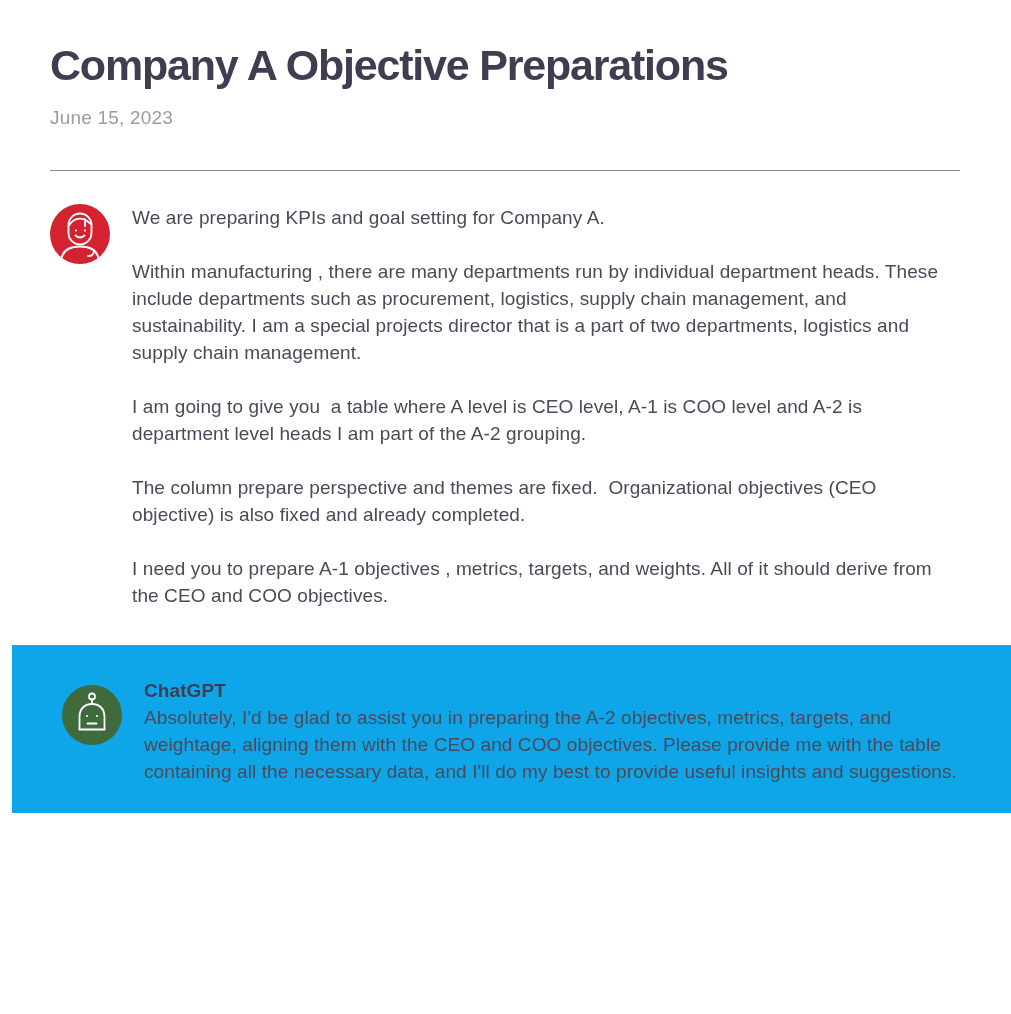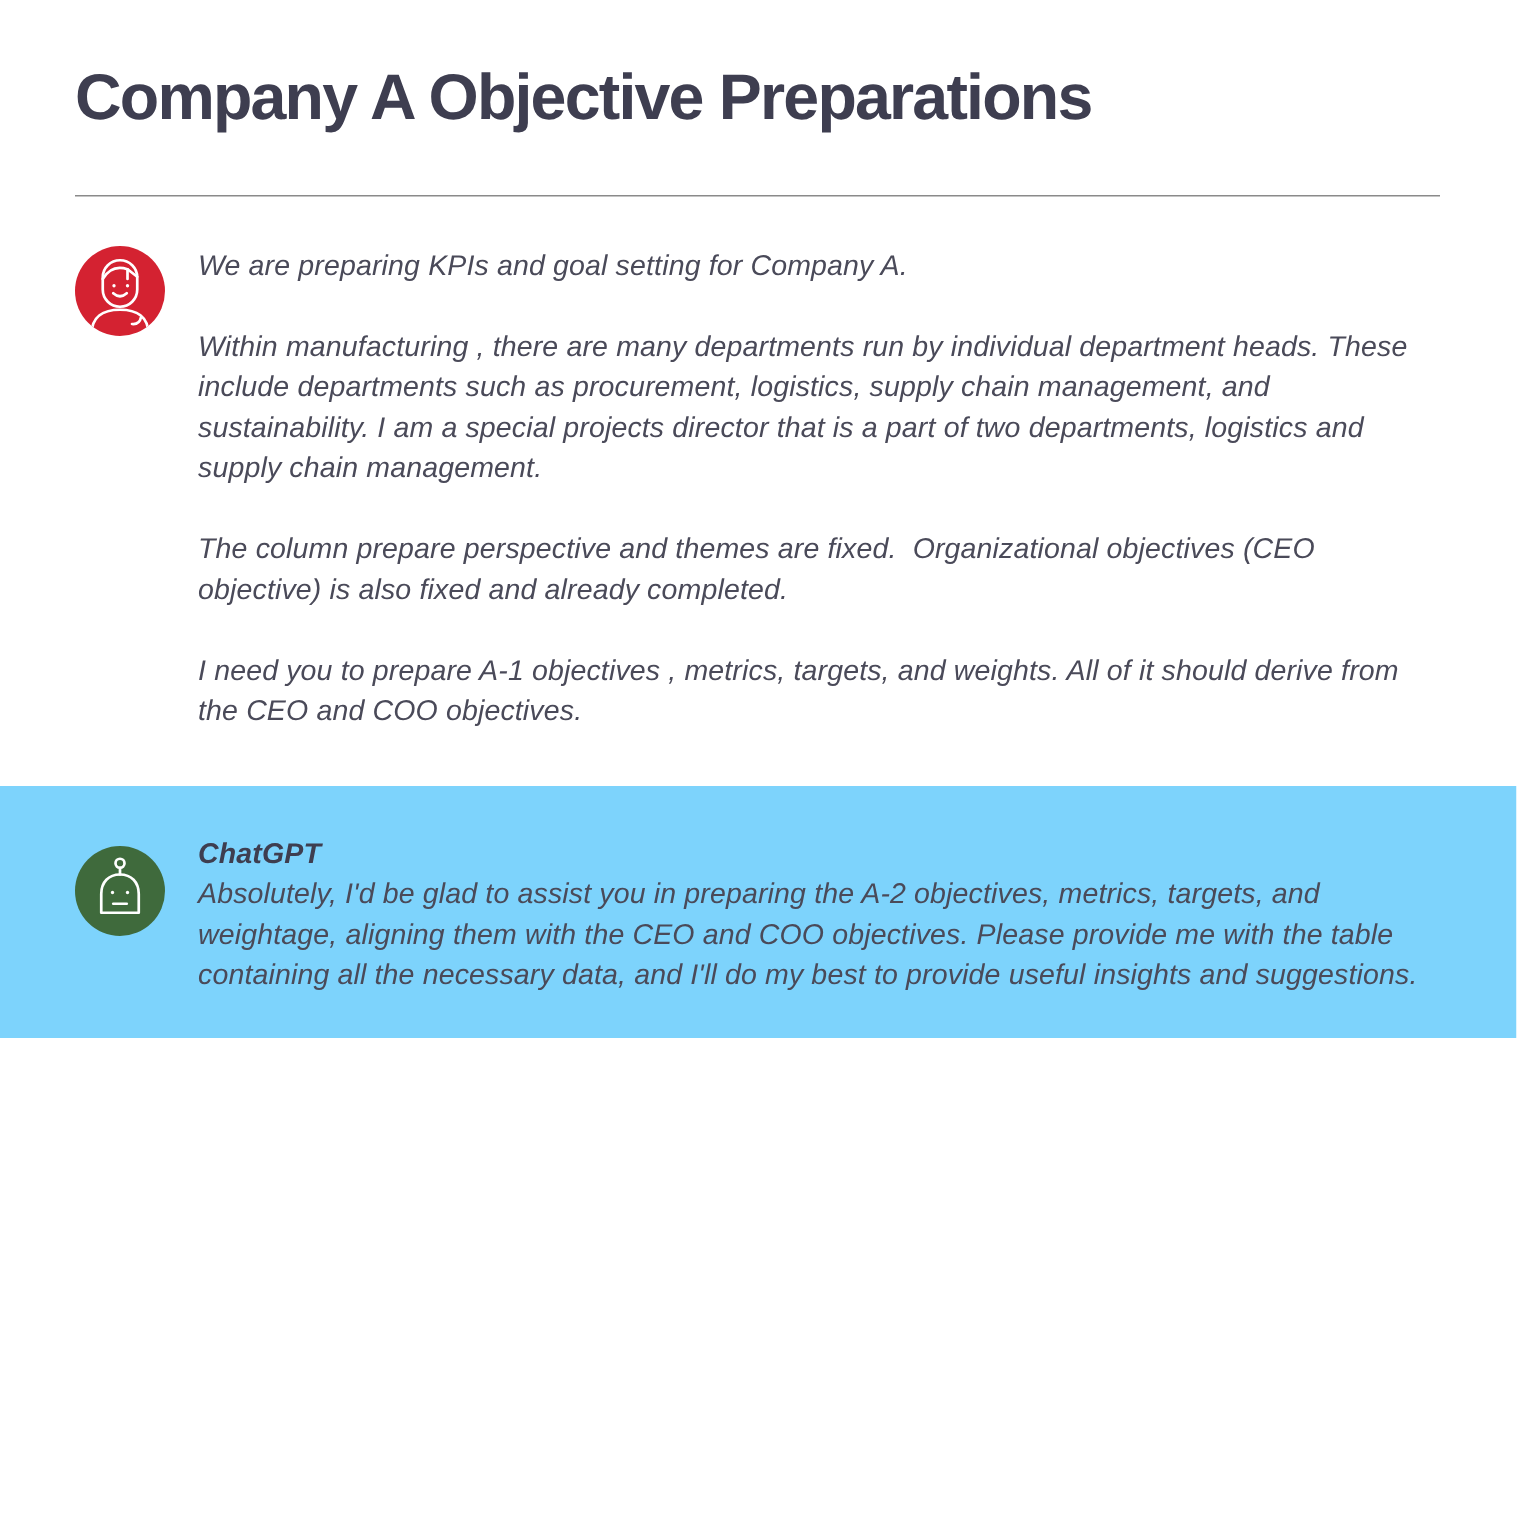--- a/index.html
+++ b/index.html
@@ -51,69 +51,71 @@
   }
   .avatar svg { display: block; width: 60px; height: 60px; }
   .avatar-user { background: #d42231; }
   .avatar-assistant { background: #3f6a3c; margin-top: 8px; }
   .message-body {
     flex: 1 1 auto;
     color: #4a4a59;
     font-size: 19px;
     line-height: 27px;
     letter-spacing: 0.1px;
-    font-style: italic;
   }
   .message-body p {
     white-space: pre-wrap;
     margin-bottom: 27px;
   }
   .message-body p:last-child { margin-bottom: 0; }
   .assistant-block {
     margin-top: 36px;
-    background: #7dd3fc;
+    background: #0ea5e9;
     padding: 32px 0 28px 0;
+    margin-left: 12px;
   }
   .assistant-block .message-row {
     padding-top: 0;
   }
   .sender-name {
     font-weight: bold;
     color: #3e3e50;
     font-size: 19px;
     line-height: 27px;
   }
 </style>
 </head>
 <body>
 
 <div class="page">
 
   <div class="header">
     <h1 class="page-title">Company A Objective Preparations</h1>
+    <div class="page-date">June 15, 2023</div>
   </div>
 
   <hr class="divider">
 
   <div class="message-row">
     <div class="avatar avatar-user">
       <svg viewBox="0 0 60 60" fill="none" stroke="#ffffff" stroke-width="1.8" stroke-linecap="round">
         <rect x="18.5" y="9.5" width="23" height="31" rx="11.5"></rect>
         <path d="M18.5 22 C 23 14.5, 29 13.5, 35 15.5 L 41.5 20.5" fill="none"></path>
         <path d="M35 15.5 L 35 22" fill="none"></path>
         <circle cx="26" cy="26.5" r="1.1" fill="#ffffff" stroke="none"></circle>
         <circle cx="35" cy="26.5" r="1.1" fill="#ffffff" stroke="none"></circle>
         <path d="M25.5 31.5 Q 30 35.5, 34.5 31.5" fill="none"></path>
         <path d="M11 59 C 11 47, 19 42.5, 30 42.5 C 41 42.5, 49 47, 49 59" fill="none"></path>
         <path d="M38 52 Q 43 52.5, 44 47.5" fill="none"></path>
       </svg>
     </div>
     <div class="message-body">
       <p>We are preparing KPIs and goal setting for Company A.</p>
       <p>Within manufacturing , there are many departments run by individual department heads. These include departments such as procurement, logistics, supply chain management, and sustainability. I am a special projects director that is a part of two departments, logistics and supply chain management.</p>
+      <p>I am going to give you  a table where A level is CEO level, A-1 is COO level and A-2 is department level heads I am part of the A-2 grouping.</p>
       <p>The column prepare perspective and themes are fixed.  Organizational objectives (CEO objective) is also fixed and already completed.</p>
       <p>I need you to prepare A-1 objectives , metrics, targets, and weights. All of it should derive from the CEO and COO objectives.</p>
     </div>
   </div>
 
   <div class="assistant-block">
     <div class="message-row">
       <div class="avatar avatar-assistant">
         <svg viewBox="0 0 60 60" fill="none" stroke="#ffffff" stroke-width="1.8" stroke-linecap="round">
           <circle cx="30" cy="11.5" r="3"></circle>

